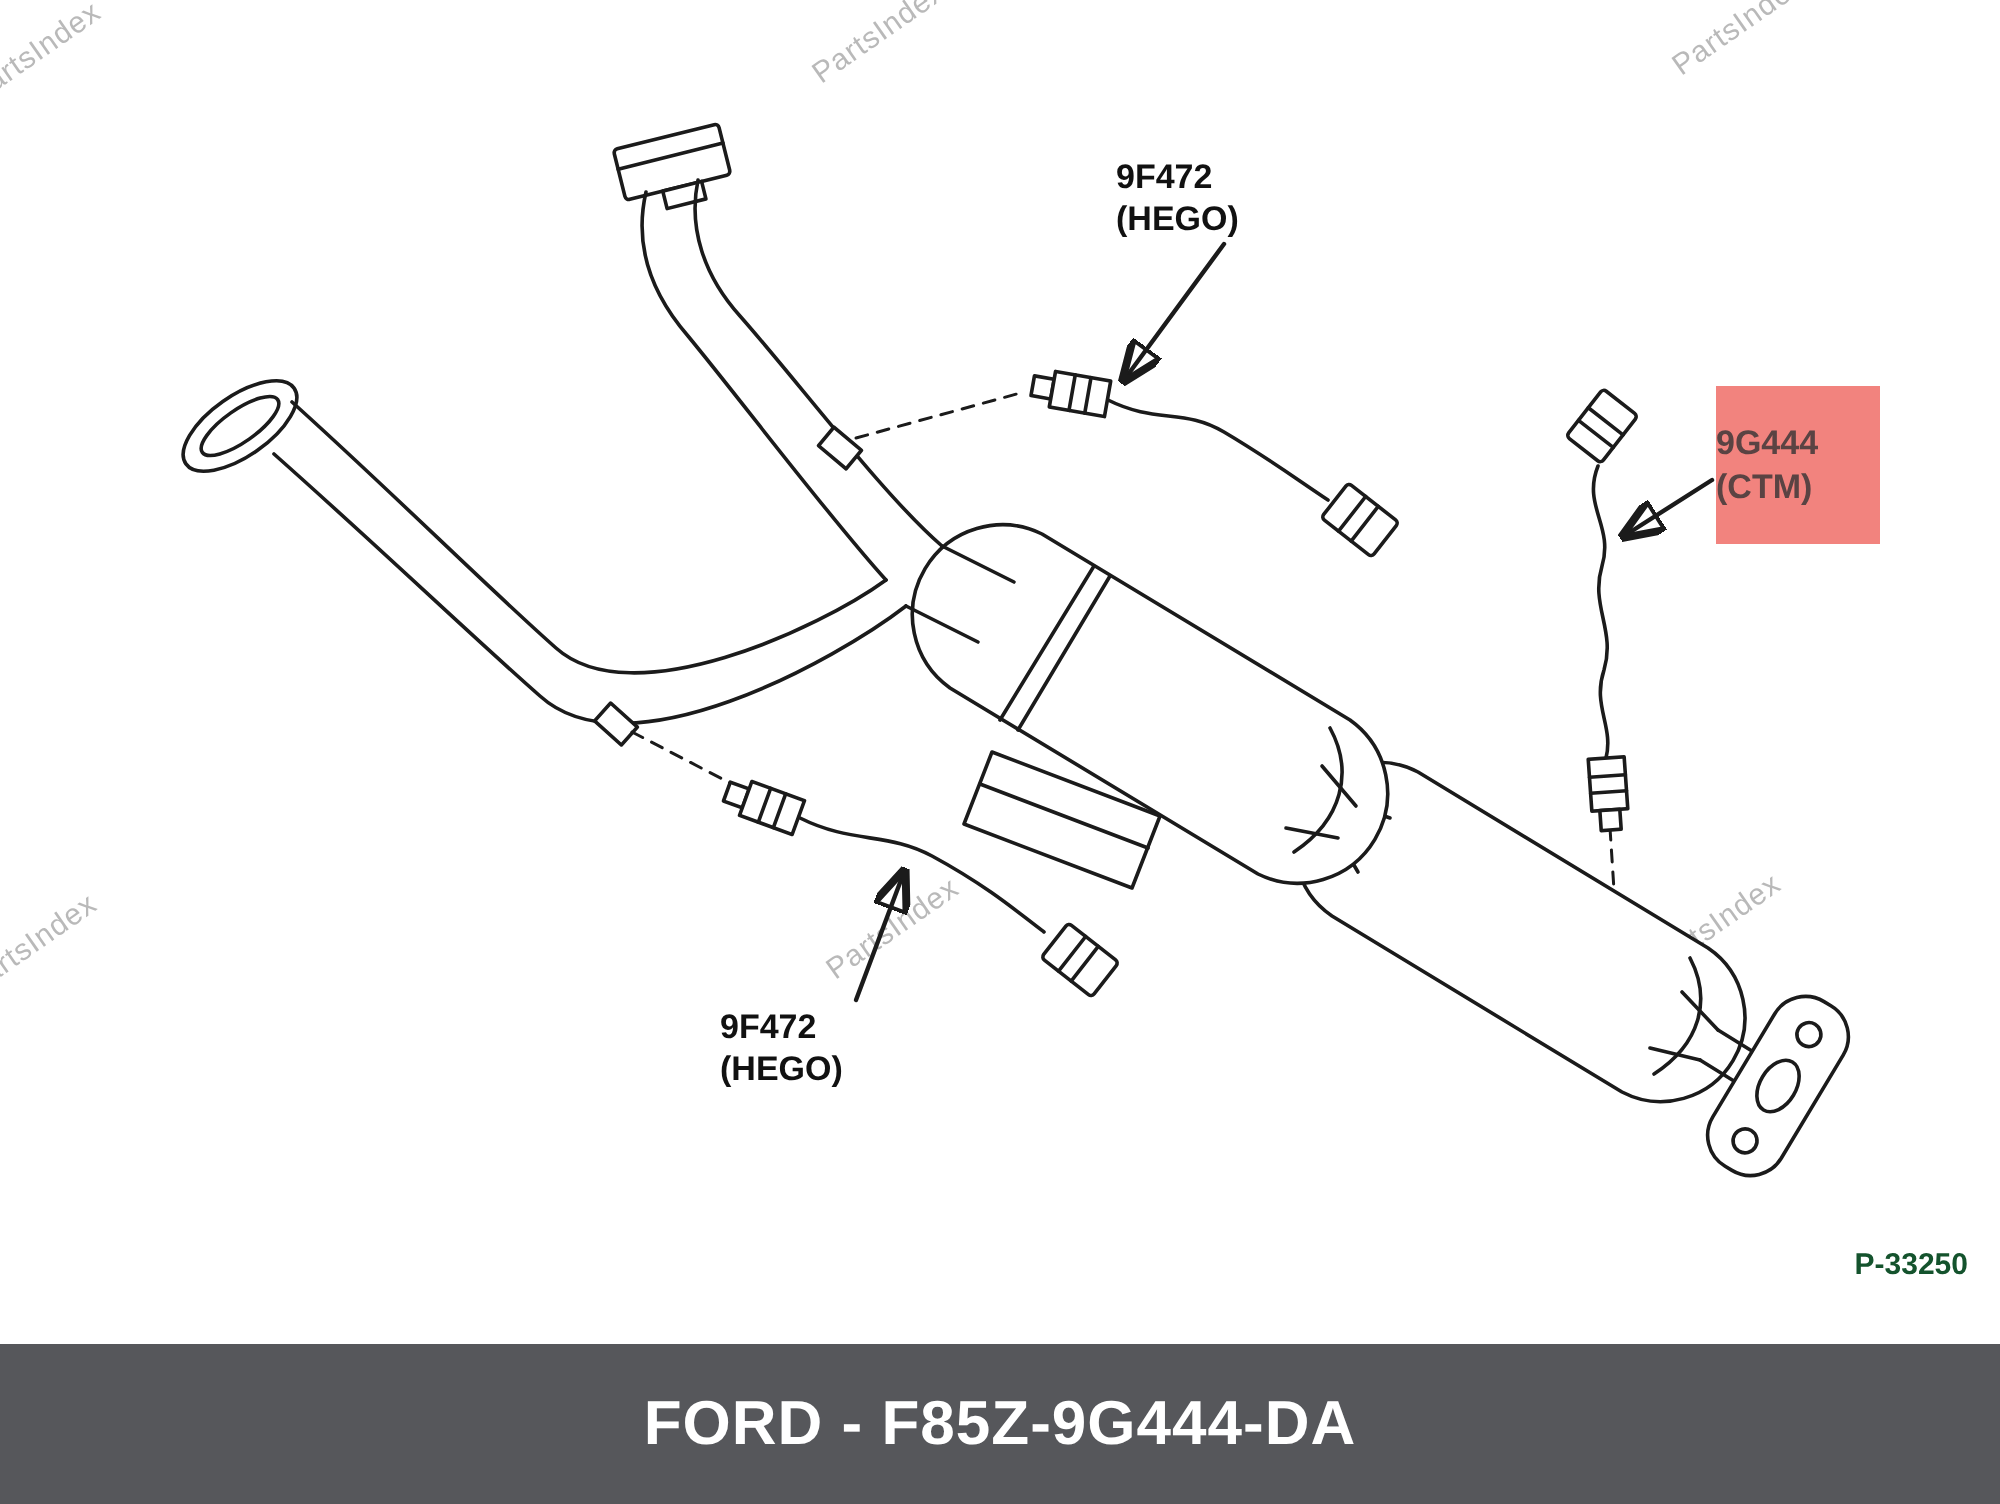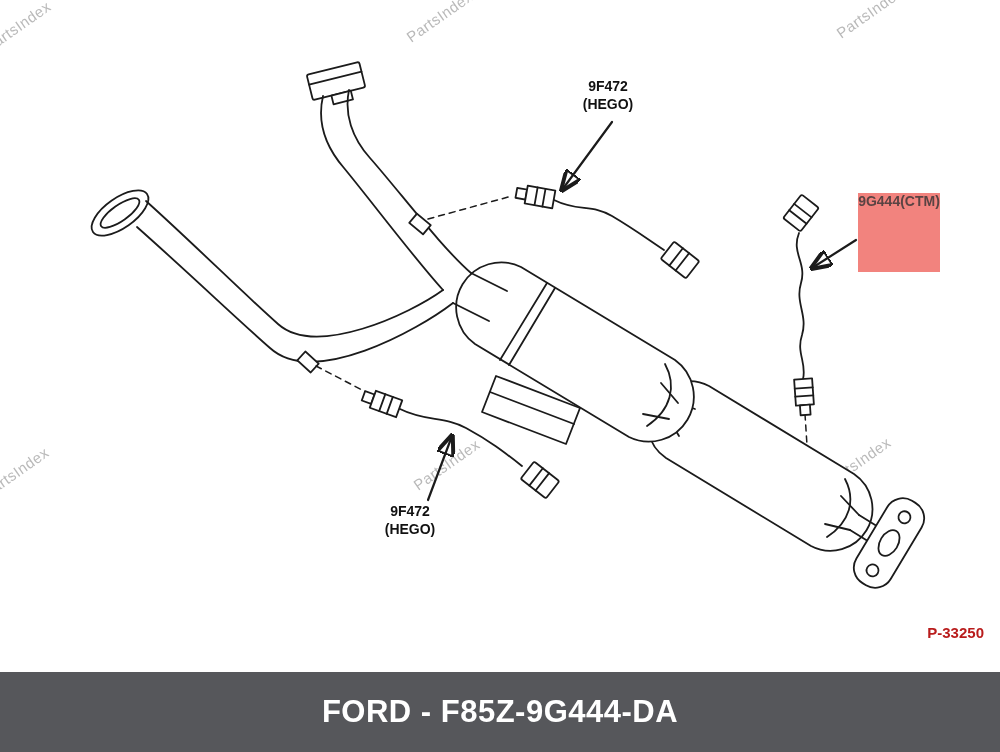--- a/index.html
+++ b/index.html
@@ -18,34 +18,34 @@
   .wm1{left:-14px; top:40px;} .wm2{left:408px; top:30px;} .wm3{left:838px; top:26px;}
   .wm4{left:-16px; top:486px;} .wm5{left:415px; top:478px;} .wm6{left:826px; top:476px;}
   svg.drawing { position:absolute; left:0; top:0; }
   svg.drawing path, svg.drawing rect, svg.drawing ellipse, svg.drawing circle, svg.drawing line {
     fill:none; stroke:#1b1b1b; stroke-width:1.8; stroke-linecap:round; stroke-linejoin:round;
   }
   svg.drawing .fw { fill:#ffffff; }
   svg.drawing .dash { stroke-dasharray:6 5; stroke-width:1.5; }
   svg.drawing .arrow { stroke-width:2.2; marker-end:url(#ah); }
   .part-label {
-    position:absolute; width:100px; text-align:center;
-    font-weight:bold; font-size:14px; line-height:1.25; color:#111;
+    position:absolute; width:100px; 
+    font-weight:bold; font-size:17px; line-height:1.25; color:#111;
   }
   .label-hego-top { left:558px; top:78px; }
   .label-hego-bottom { left:360px; top:503px; }
   .label-ctm {
     left:858px; top:193px; width:82px; height:79px;
     background:#f2837e; color:#5a4343;
-    display:flex; flex-direction:row; justify-content:center;
+    display:flex; flex-direction:column; justify-content:center;
     cursor:pointer;
   }
   .plate-number {
     position:absolute; right:16px; top:624px;
-    font-weight:bold; font-size:15px; color:#b91c1c;
+    font-weight:bold; font-size:15px; color:#14532d;
   }
   .footer {
     position:absolute; left:0; bottom:0; width:1000px; height:80px;
     background:#56575b; color:#fff;
     display:flex; align-items:center; justify-content:center; gap:52px;
     font-weight:bold; font-size:31px; letter-spacing:.5px;
   }
 </style>
 </head>
 <body>

